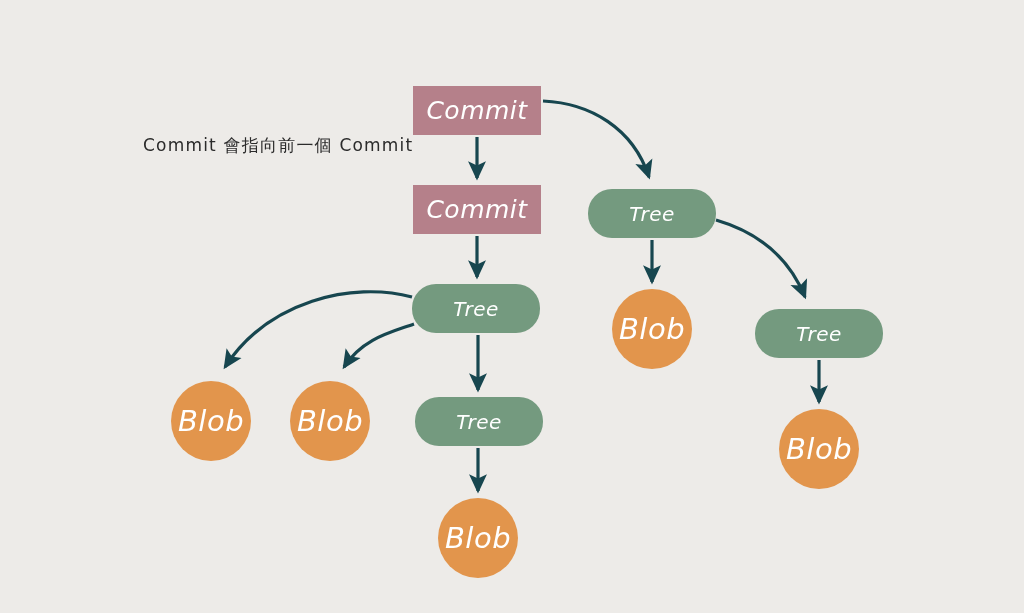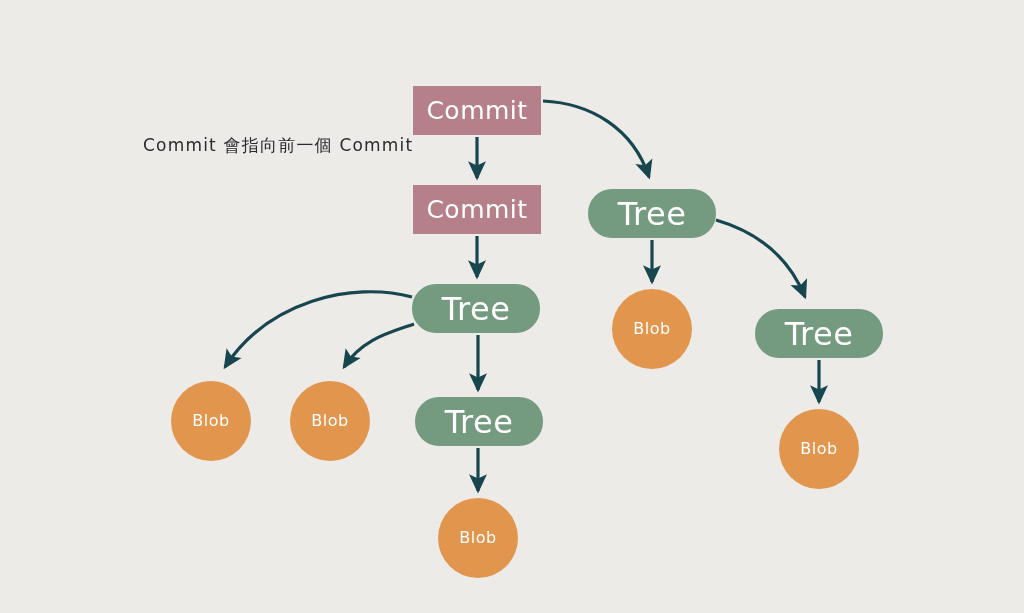--- a/index.html
+++ b/index.html
@@ -29,35 +29,36 @@
   }
   .node {
     position: absolute;
     display: flex;
     align-items: center;
     justify-content: center;
     color: #ffffff;
     box-sizing: border-box;
     z-index: 2;
     letter-spacing: 0.5px;
+    font-style: italic;
   }
   .node-commit {
     background: #b5808a;
     border-radius: 0;
     font-size: 25px;
   }
   .node-tree {
     background: #749a7f;
     border-radius: 24px;
-    font-size: 32px;
+    font-size: 20px;
   }
   .node-blob {
     background: #e2954c;
     border-radius: 50%;
-    font-size: 16px;
+    font-size: 29px;
   }
   .node-label {
     pointer-events: none;
     line-height: 1;
   }
   .annotation {
     position: absolute;
     color: #2b2b2b;
     font-size: 17px;
     letter-spacing: 1.2px;

